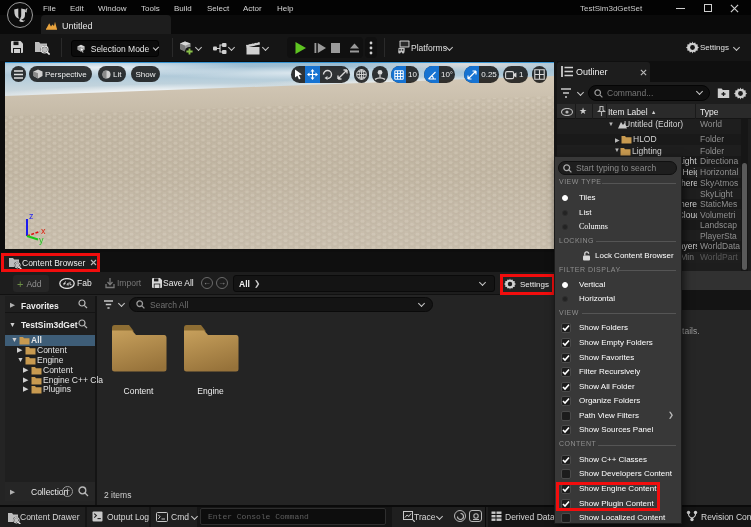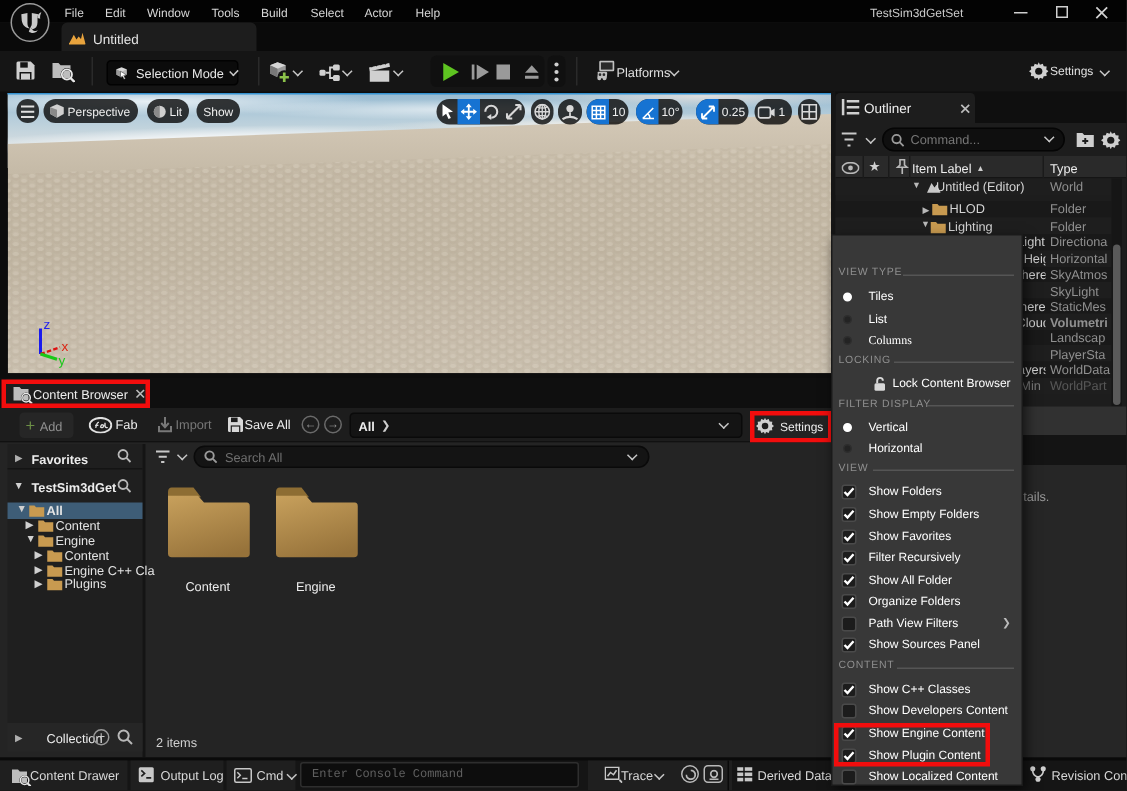--- a/index.html
+++ b/index.html
@@ -366,21 +366,21 @@
     <span class="abs" style="left:700px;top:188.5px;font-size:8.5px;color:#909090;z-index:2;">SkyLight</span>
     <div class="abs" style="left:557px;top:198.5px;width:184px;height:11px;background:#191919;"></div>
     <div class="abs" style="left:557px;top:198.5px;width:140px;height:11px;overflow:hidden;z-index:2;">
     <span class="abs" style="left:81px;top:0.5px;font-size:8.5px;color:#d4d4d4;">SM_SkySphere</span>
     </div>
     <span class="abs" style="left:700px;top:199px;font-size:8.5px;color:#909090;z-index:2;">StaticMes</span>
     <div class="abs" style="left:557px;top:209px;width:184px;height:11px;background:#1e1e1e;"></div>
     <div class="abs" style="left:557px;top:209px;width:140px;height:11px;overflow:hidden;z-index:2;">
     <span class="abs" style="left:81px;top:0.5px;font-size:8.5px;color:#d4d4d4;">VolumetricCloud</span>
     </div>
-    <span class="abs" style="left:700px;top:209.5px;font-size:8.5px;color:#909090;z-index:2;font-weight:bold;">Volumetri</span>
+    <span class="abs" style="left:700px;top:209.5px;font-size:8.5px;color:#909090;z-index:2;">Volumetri</span>
     <div class="abs" style="left:557px;top:219.5px;width:184px;height:11px;background:#191919;"></div>
     <div class="abs" style="left:557px;top:219.5px;width:140px;height:11px;overflow:hidden;z-index:2;">
     <span class="abs" style="left:81px;top:0.5px;font-size:8.5px;color:#d4d4d4;">Landscape</span>
     </div>
     <span class="abs" style="left:700px;top:220px;font-size:8.5px;color:#909090;z-index:2;">Landscap</span>
     <div class="abs" style="left:557px;top:230px;width:184px;height:11px;background:#1e1e1e;"></div>
     <div class="abs" style="left:557px;top:230px;width:140px;height:11px;overflow:hidden;z-index:2;">
     <span class="abs" style="left:81px;top:0.5px;font-size:8.5px;color:#d4d4d4;">PlayerStart</span>
     </div>
     <span class="abs" style="left:700px;top:230.5px;font-size:8.5px;color:#909090;z-index:2;">PlayerSta</span>
@@ -610,20 +610,27 @@
 <svg class="abs" style="left:686px;top:510px;" width="12" height="12" viewBox="0 0 12 12">
     <circle cx="2.5" cy="2.5" r="1.7" fill="#d0d0d0"></circle>
     <circle cx="9.5" cy="2.5" r="1.7" fill="#d0d0d0"></circle>
     <circle cx="6" cy="9.5" r="1.7" fill="#d0d0d0"></circle>
     <path d="M2.5 4 Q2.5 7 6 8 M9.5 4 Q9.5 7 6 8" stroke="#d0d0d0" stroke-width="1.1" fill="none"></path>
   </svg>
 <span class="abs" style="left:701px;top:512px;font-size:8.5px;color:#d8d8d8;">Revision Contr</span>
 
 <div class="abs" style="left:554px;top:156px;width:128px;height:368px;background:#383838;border:1px solid #1a1a1a;box-shadow:2px 3px 8px rgba(0,0,0,0.6);z-index:20;"></div>
 <div id="menu" class="abs" style="left:554px;top:156px;width:128px;height:368px;z-index:21;">
+    <div class="abs row" style="left:4px;top:5px;width:119px;height:14px;background:#1e1e1e;border-radius:7px;border:1px solid #101010;">
+  <svg style="margin-left:4px;" width="9" height="9" viewBox="0 0 9 9">
+        <circle cx="3.7" cy="3.7" r="2.9" fill="none" stroke="#aaa" stroke-width="1.3"></circle>
+        <path d="M5.9 5.9 L8.4 8.4" stroke="#aaa" stroke-width="1.3"></path>
+      </svg>
+  <span style="font-size:8.5px;color:#8a8a8a;margin-left:4px;">Start typing to search</span>
+    </div>
     <span class="abs" style="left:5px;top:22px;font-size:7px;color:#8f8f8f;letter-spacing:0.5px;">VIEW TYPE</span>
     <div class="abs" style="left:48px;top:26.5px;right:6px;height:1px;background:#555;"></div>
     <div class="abs" style="left:8px;top:39px;width:6px;height:6px;border-radius:50%;background:#fff;border:1px solid #fff;"></div>
     <span class="abs" style="left:25px;top:37px;font-size:8px;color:#fff;">Tiles</span>
     <div class="abs" style="left:8px;top:53.5px;width:6px;height:6px;border-radius:50%;background:#232323;border:1px solid #2e2e2e;"></div>
     <span class="abs" style="left:25px;top:51.5px;font-size:8px;color:#fff;">List</span>
     <div class="abs" style="left:8px;top:68px;width:6px;height:6px;border-radius:50%;background:#232323;border:1px solid #2e2e2e;"></div>
     <span class="abs" style="left:25px;top:66px;font-size:8px;color:#fff;font-family:Liberation Serif, serif;">Columns</span>
     <span class="abs" style="left:5px;top:80.5px;font-size:7px;color:#8f8f8f;letter-spacing:0.5px;">LOCKING</span>
     <div class="abs" style="left:42px;top:85px;right:6px;height:1px;background:#555;"></div>

